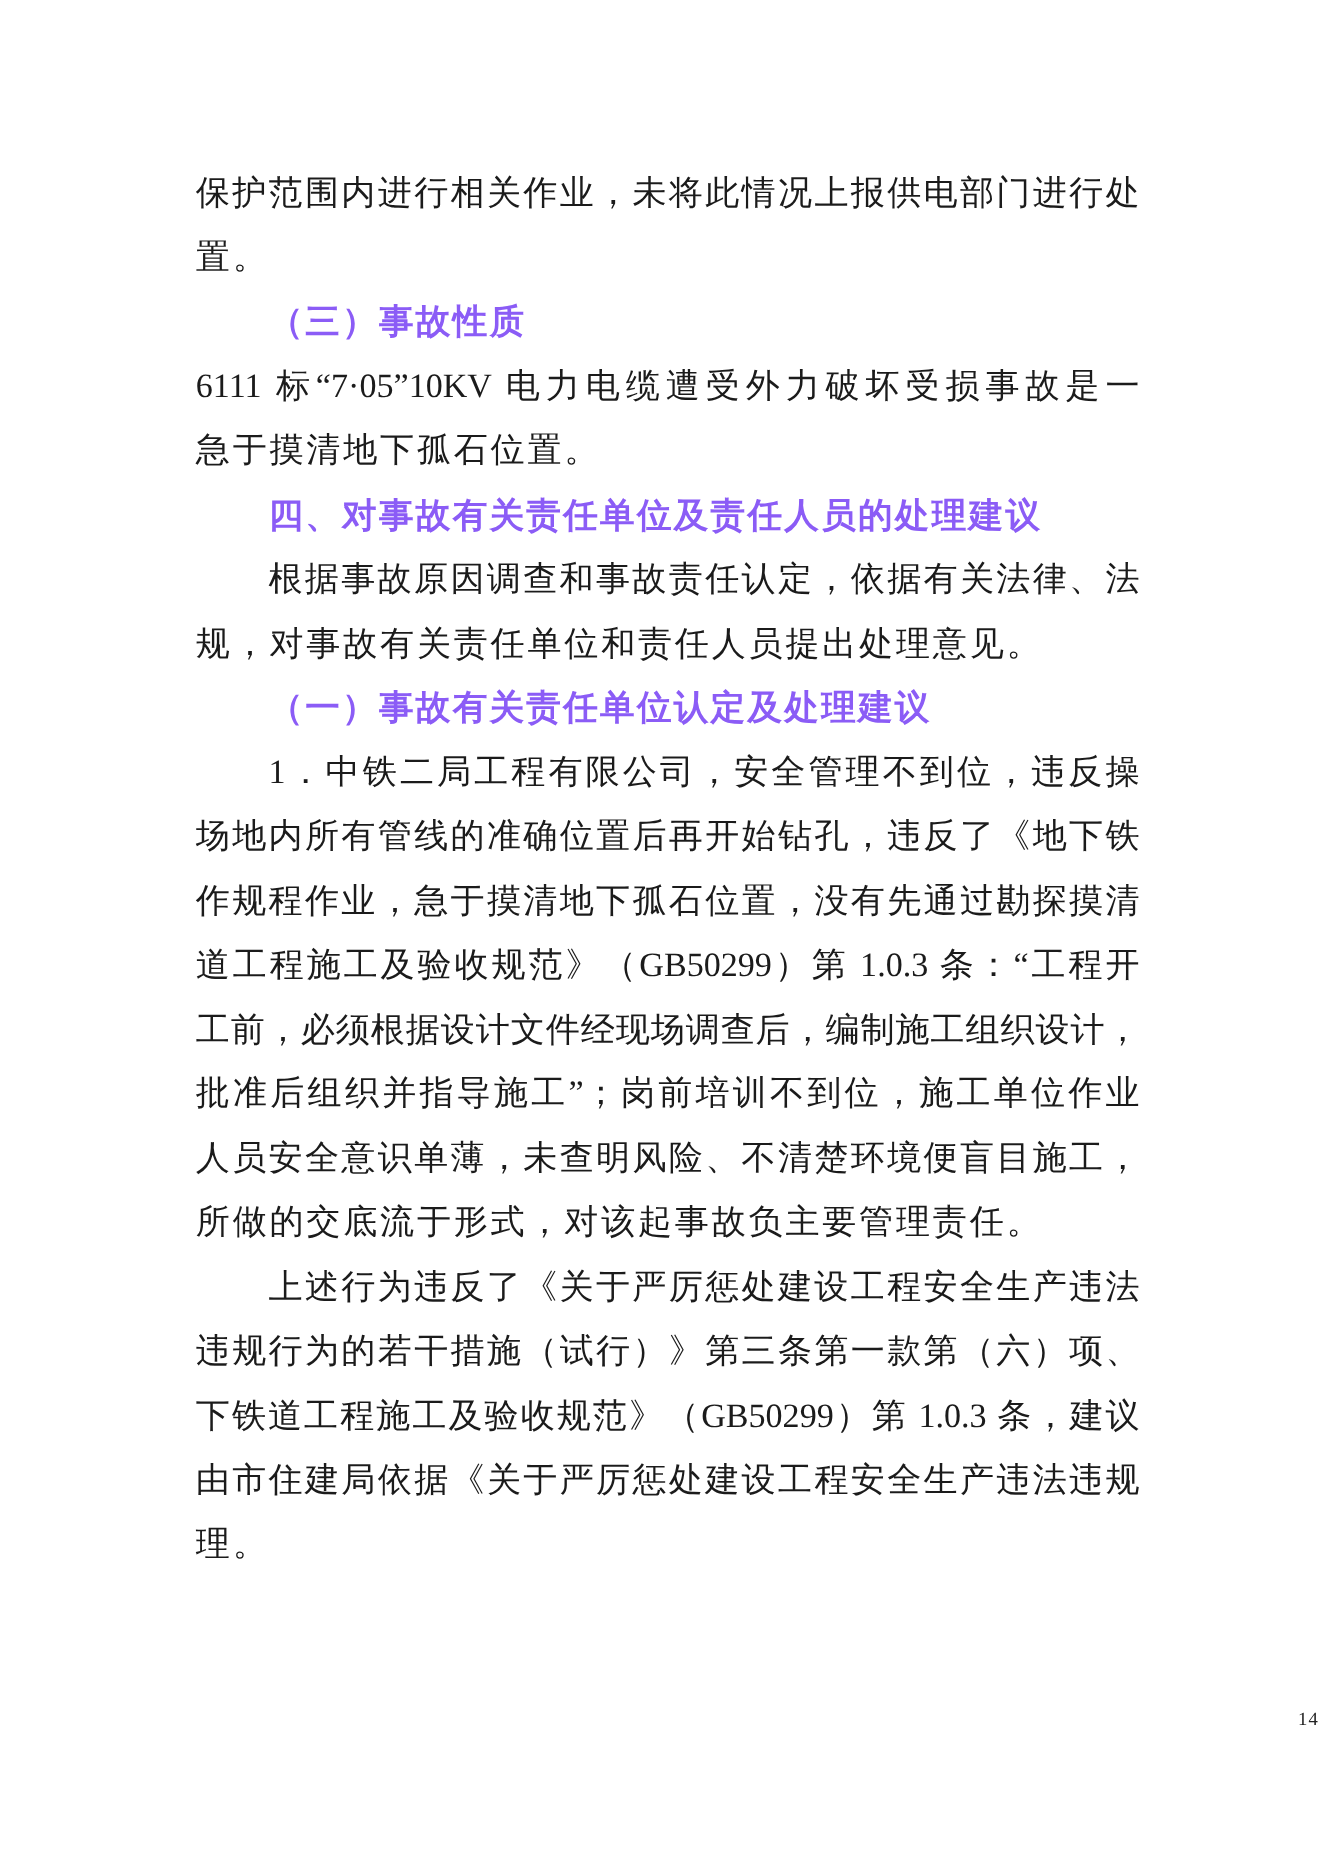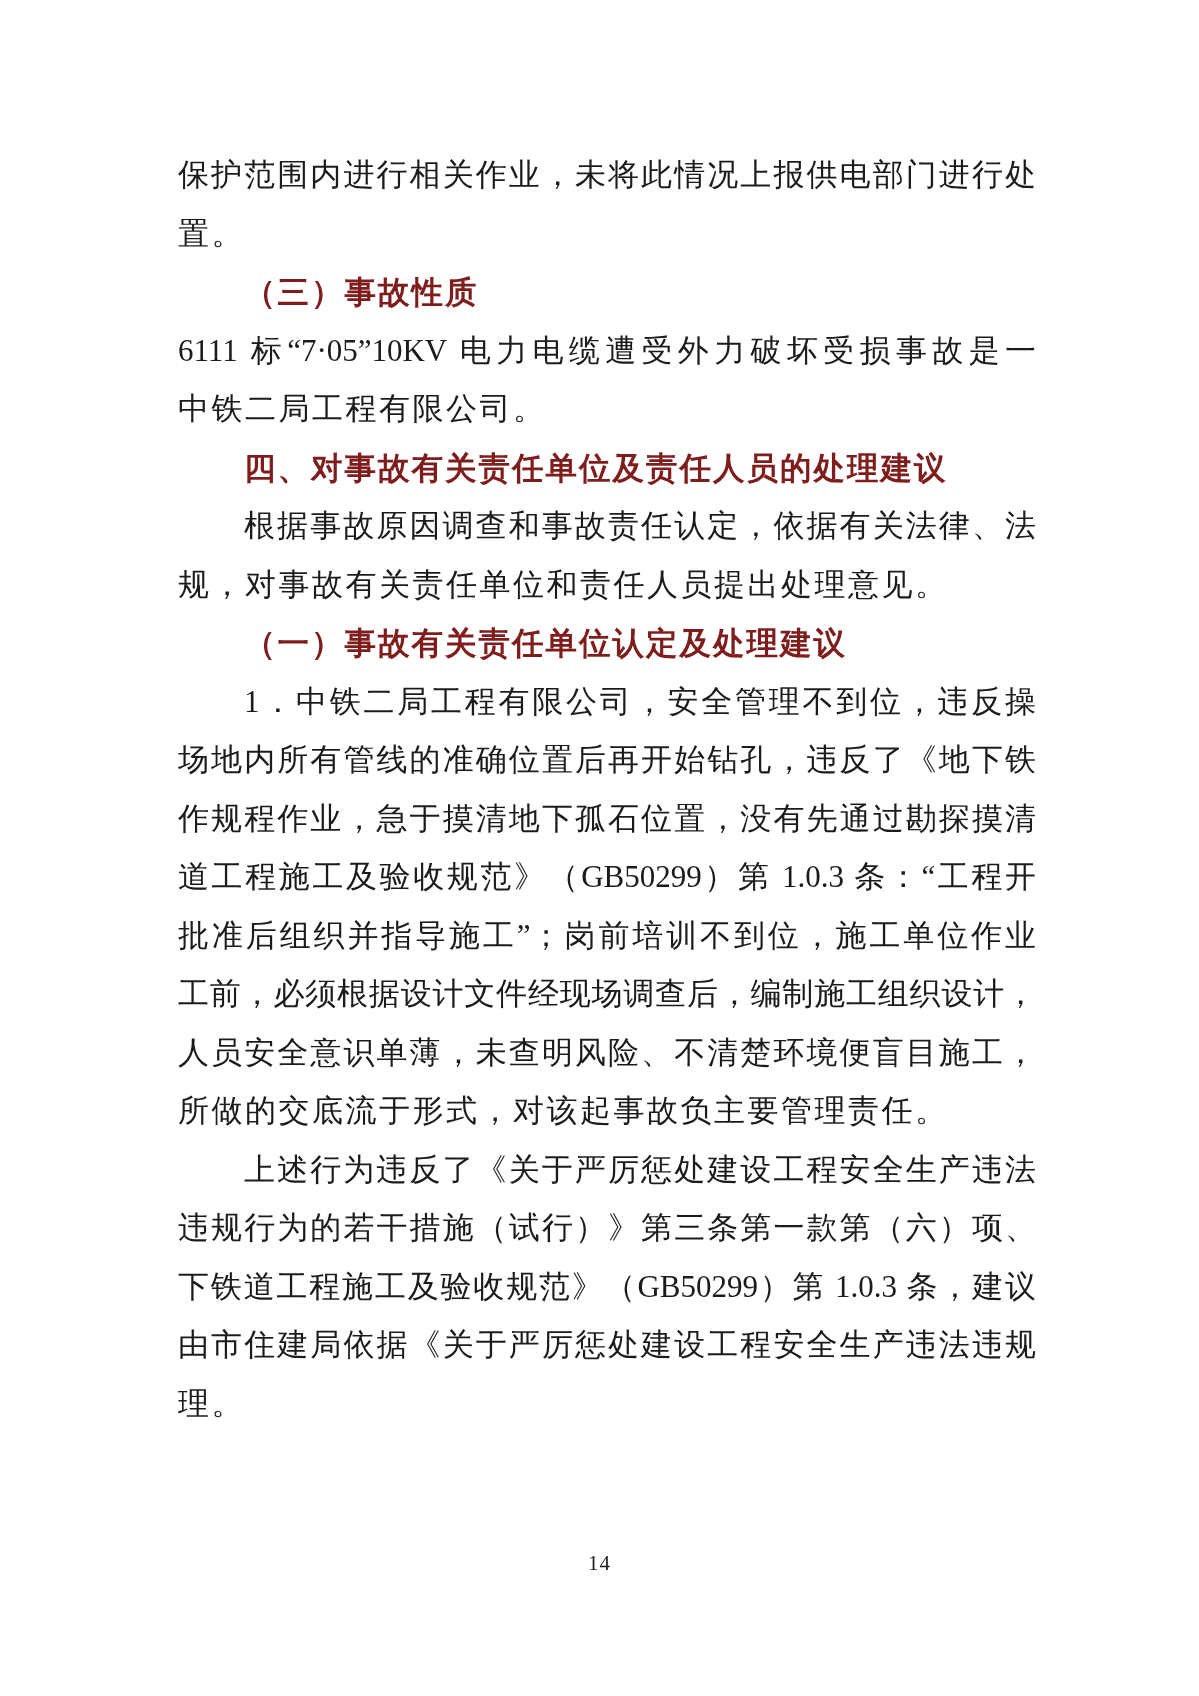--- a/index.html
+++ b/index.html
@@ -44,55 +44,55 @@
     overflow: hidden;
   }
   .line.indent {
     text-indent: 66px;
   }
   .line.heading {
     font-family: "Liberation Sans", "DejaVu Sans", sans-serif;
     font-weight: 700;
     font-size: 31.5px;
     letter-spacing: 2px;
-    color: #7f1d1d;
+    color: #8b5cf6;
   }
   .page-number {
     position: absolute;
     left: 0;
     top: 1541px;
     width: 100%;
     height: 44px;
     line-height: 44px;
-    text-align: center;
-    font-size: 21px;
+    text-align: right;
+    font-size: 17px;
     letter-spacing: 1px;
     color: #222222;
   }
 </style>
 </head>
 <body>
 
 <div class="page">
   <div class="text-block">
       <div class="line body fill">保护范围内进行相关作业，未将此情况上报供电部门进行处</div>
       <div class="line body">置。</div>
       <div class="line heading indent">（三）事故性质</div>
       <div class="line body fill">6111 标“7·05”10KV 电力电缆遭受外力破坏受损事故是一</div>
-      <div class="line body">中铁二局工程有限公司。</div>
+      <div class="line body">急于摸清地下孤石位置。</div>
       <div class="line heading indent">四、对事故有关责任单位及责任人员的处理建议</div>
       <div class="line body indent fill">根据事故原因调查和事故责任认定，依据有关法律、法</div>
       <div class="line body">规，对事故有关责任单位和责任人员提出处理意见。</div>
       <div class="line heading indent">（一）事故有关责任单位认定及处理建议</div>
       <div class="line body indent fill">1．中铁二局工程有限公司，安全管理不到位，违反操</div>
       <div class="line body fill">场地内所有管线的准确位置后再开始钻孔，违反了《地下铁</div>
       <div class="line body fill">作规程作业，急于摸清地下孤石位置，没有先通过勘探摸清</div>
       <div class="line body fill">道工程施工及验收规范》（GB50299）第 1.0.3 条：“工程开</div>
+      <div class="line body fill">工前，必须根据设计文件经现场调查后，编制施工组织设计，</div>
       <div class="line body fill">批准后组织并指导施工”；岗前培训不到位，施工单位作业</div>
-      <div class="line body fill">工前，必须根据设计文件经现场调查后，编制施工组织设计，</div>
       <div class="line body fill">人员安全意识单薄，未查明风险、不清楚环境便盲目施工，</div>
       <div class="line body">所做的交底流于形式，对该起事故负主要管理责任。</div>
       <div class="line body indent fill">上述行为违反了《关于严厉惩处建设工程安全生产违法</div>
       <div class="line body fill">违规行为的若干措施（试行）》第三条第一款第（六）项、《地</div>
       <div class="line body fill">下铁道工程施工及验收规范》（GB50299）第 1.0.3 条，建议</div>
       <div class="line body fill">由市住建局依据《关于严厉惩处建设工程安全生产违法违规</div>
       <div class="line body">理。</div>
     </div>
   <div class="page-number">14</div>
 </div>

